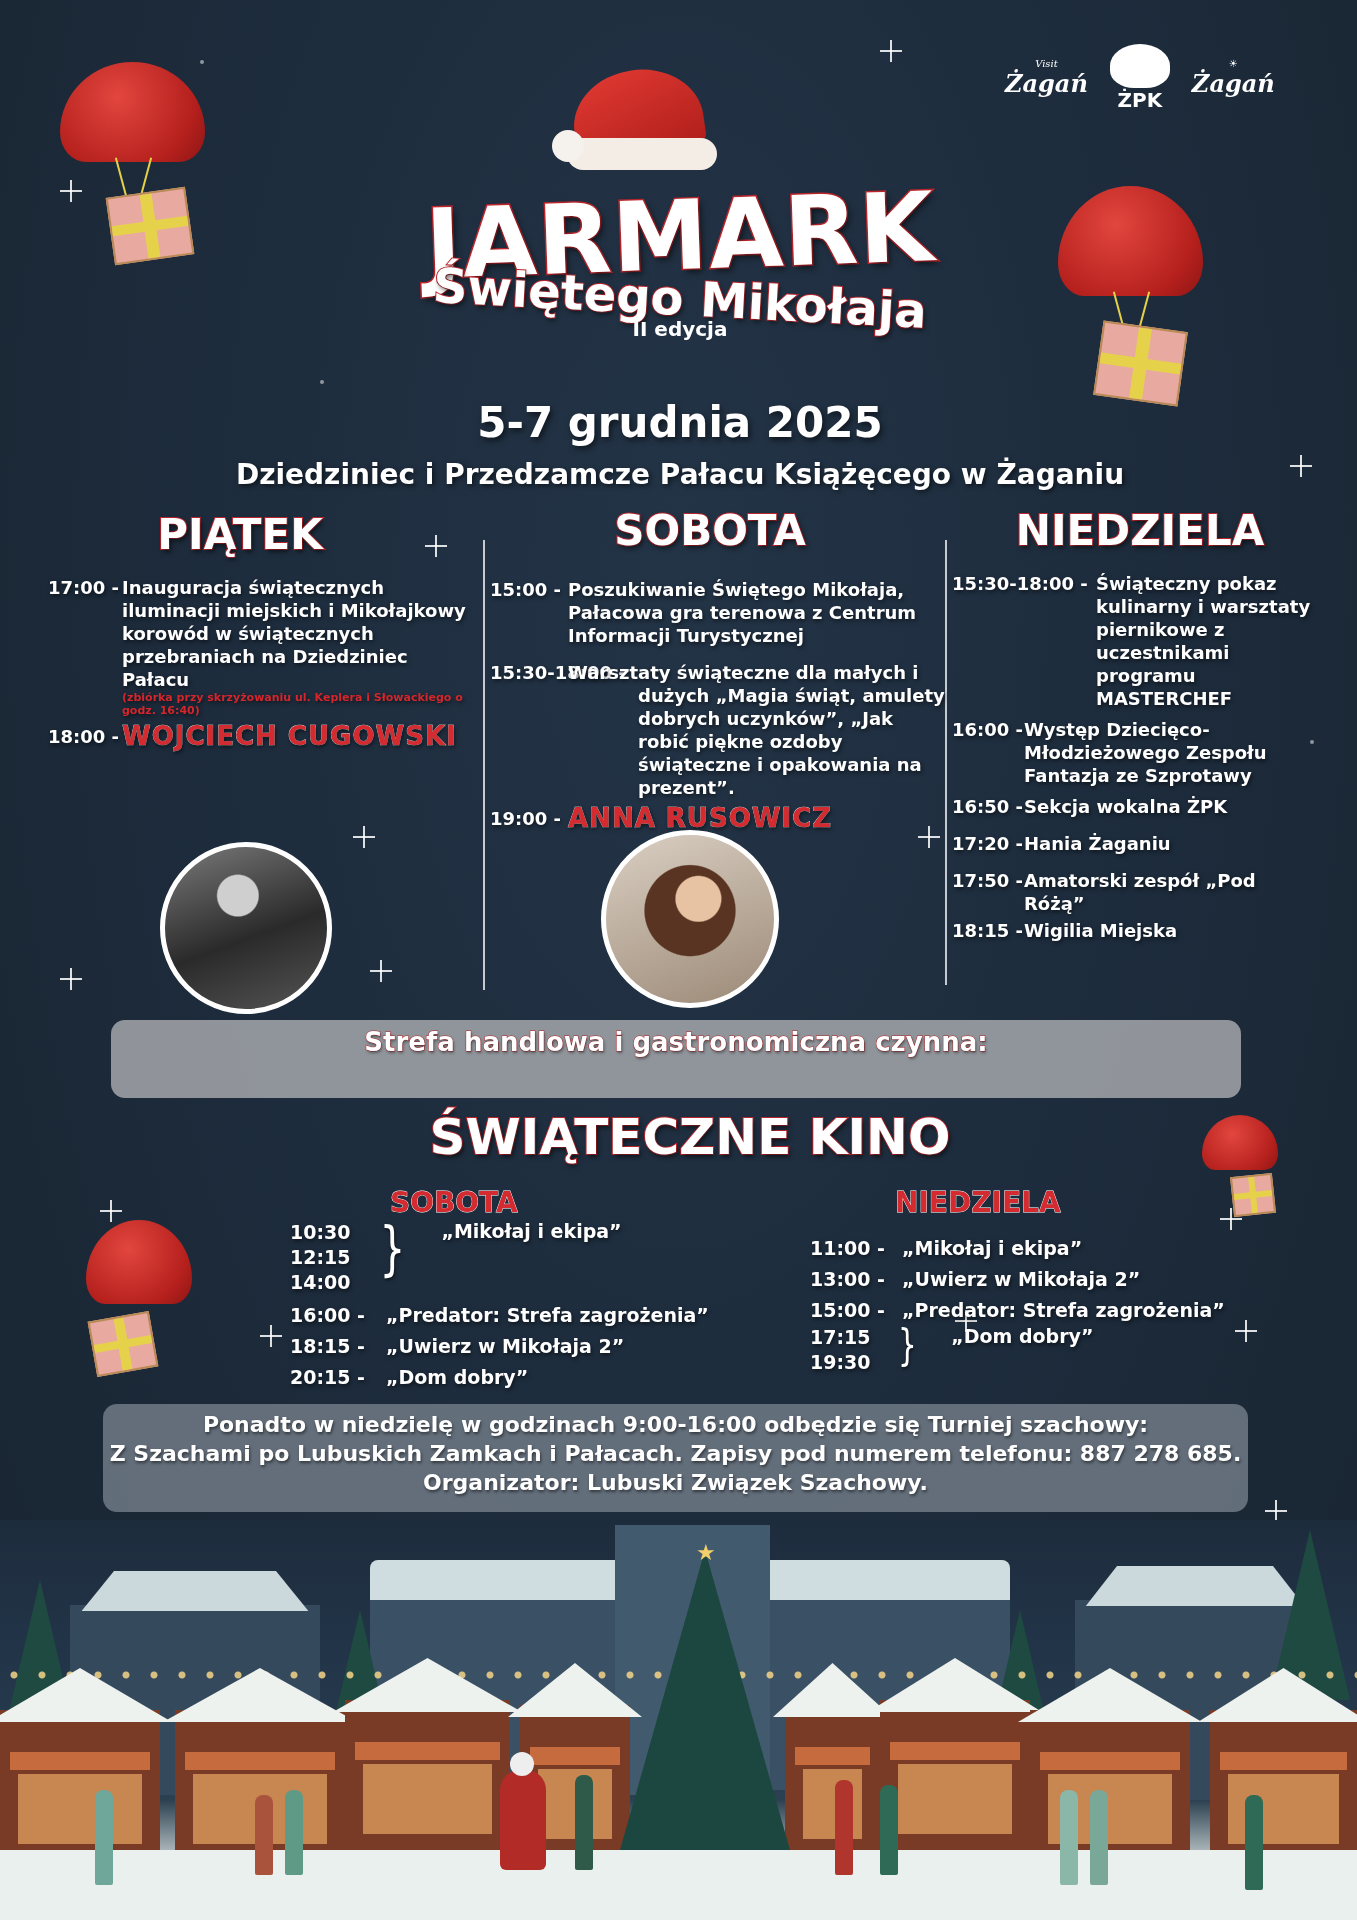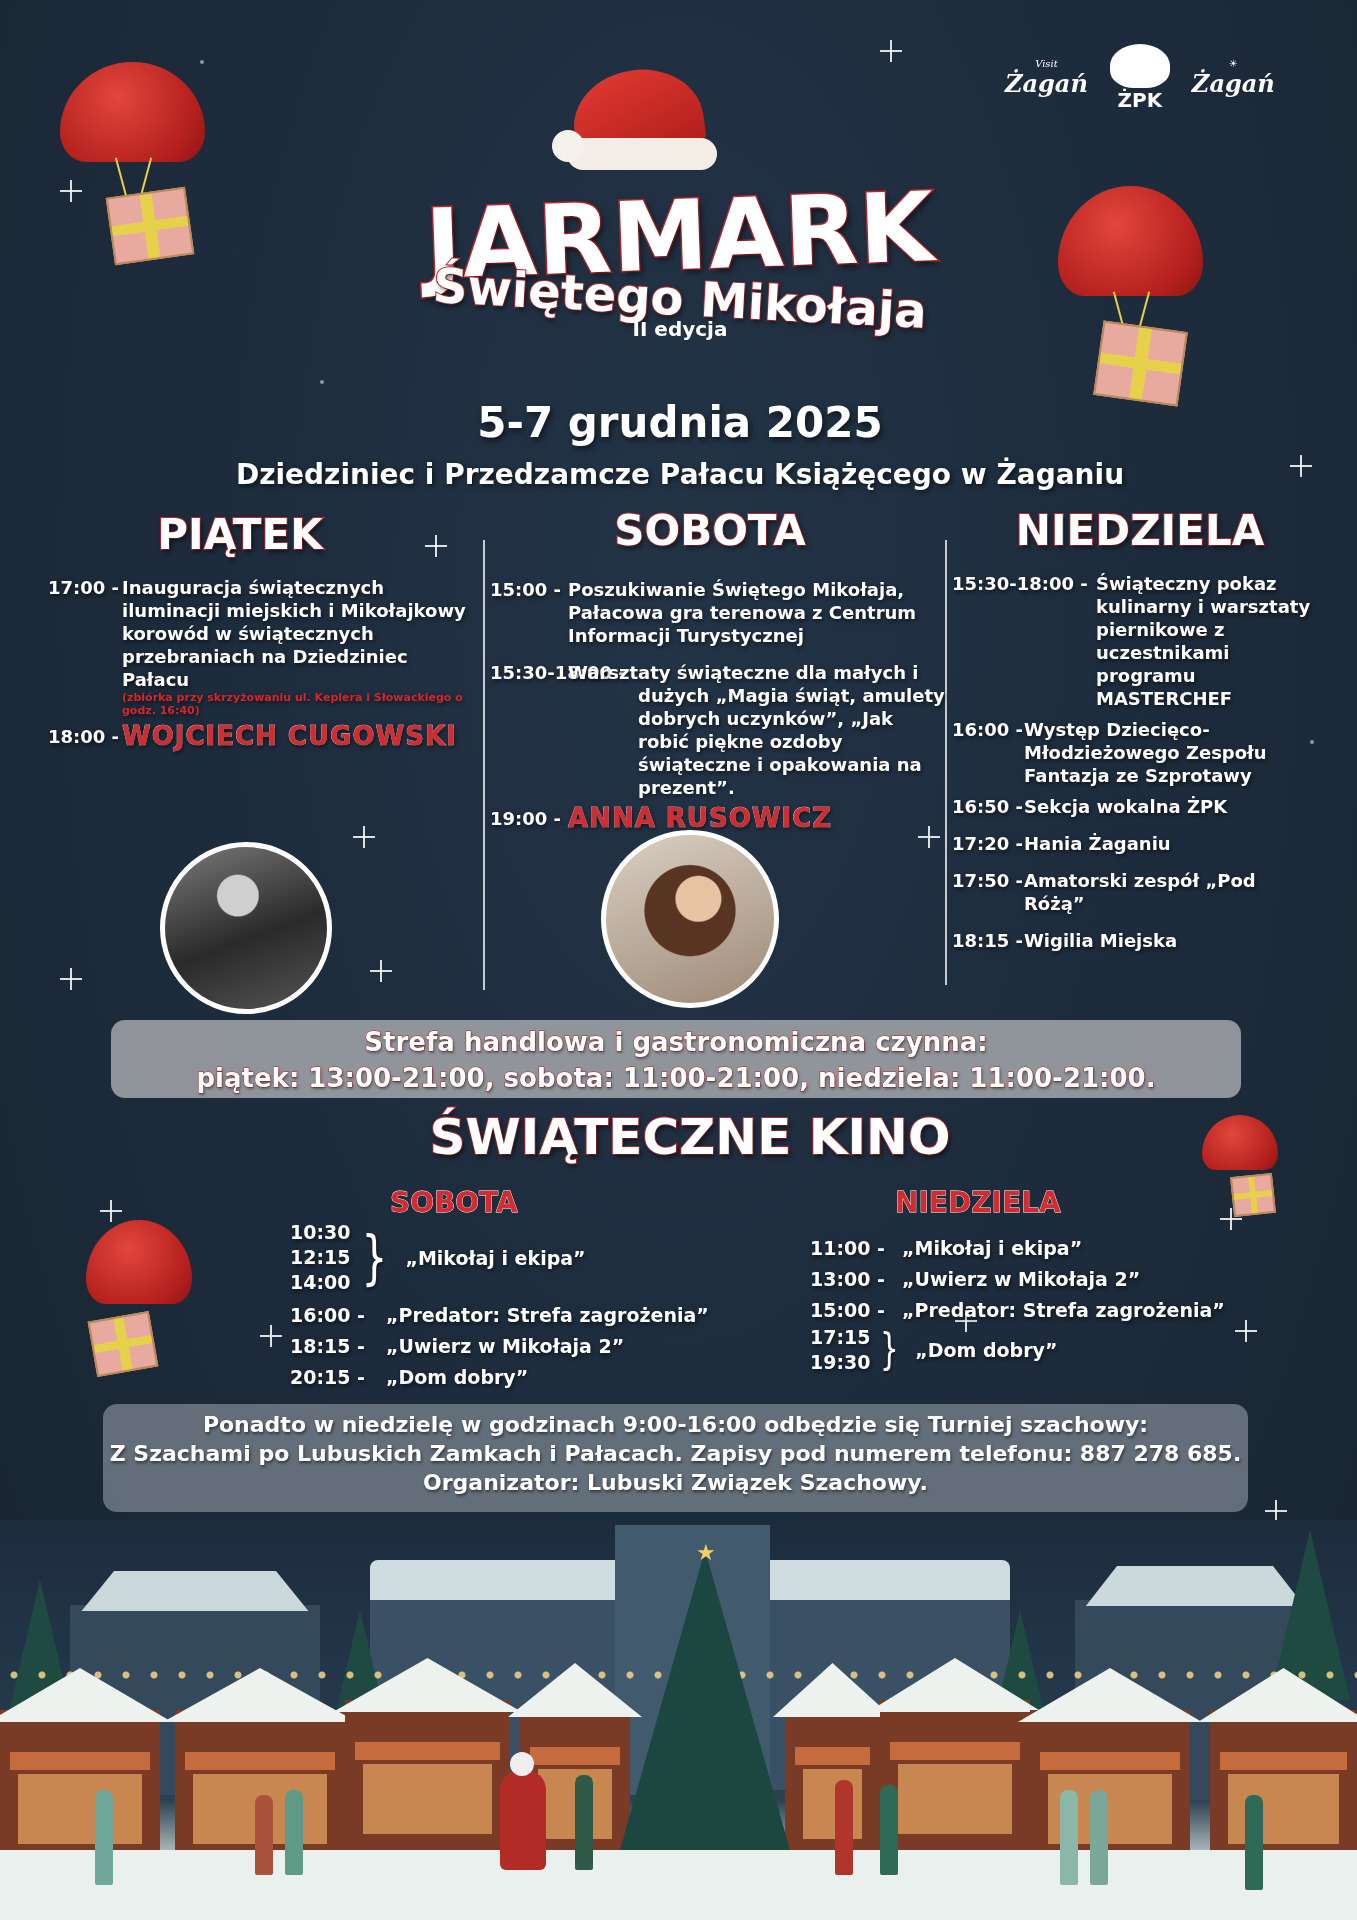--- a/index.html
+++ b/index.html
@@ -74,21 +74,21 @@
   .banner-hours { left: 111px; top: 1020px; width: 1130px; height: 78px; padding-top: 4px; }
   .banner-hours .row { font-weight: bold; font-size: 26px; line-height: 36px; color: #fff; -webkit-text-stroke: 1px #b8272c; paint-order: stroke fill; text-shadow: 1px 2px 3px rgba(0,0,0,0.4); }
   .banner-chess { left: 103px; top: 1404px; width: 1145px; height: 108px; background: rgba(112,122,134,0.85); padding-top: 6px; }
   .banner-chess .row { font-weight: bold; font-size: 22px; line-height: 29px; color: #fff; text-shadow: 1px 2px 3px rgba(0,0,0,0.5); }
 
   .kino-title { position: absolute; left: 420px; top: 1108px; width: 540px; text-align: center; font-weight: bold; font-size: 50px; color: #fff; -webkit-text-stroke: 2px #c1272d; paint-order: stroke fill; text-shadow: 2px 3px 5px rgba(0,0,0,0.55); }
   .kino-day { position: absolute; font-weight: bold; font-size: 28px; color: #d42b30; -webkit-text-stroke: 0.8px #fff; paint-order: stroke fill; }
   .kino-list { position: absolute; font-weight: bold; font-size: 19px; text-shadow: 1px 2px 4px rgba(0,0,0,0.6); }
   .kino-row { display: flex; align-items: center; height: 31px; }
   .kino-row .t { width: 96px; }
-  .kino-group { display: flex; align-items: center; margin-bottom: 4px; }
+  .kino-group { display: flex; margin-bottom: 4px; gap: 18px; }
   .kino-group .times { line-height: 25px; }
   .kino-group .brace { font-size: 58px; font-weight: normal; line-height: 1; margin: 0 12px 0 6px; transform: scaleX(0.7); }
   .kino-group.small .brace { font-size: 42px; }
 
   
   .scene { position: absolute; left: 0; top: 1520px; width: 1357px; height: 400px; overflow: hidden;
     background: linear-gradient(#1d2c3d 0%, #23364a 40%, #2b4050 70%, #dfe6e4 88%, #eef3f1 100%); }
   .palace { position: absolute; left: 370px; top: 60px; width: 640px; height: 210px; background: #3a5064; }
   .palace-tower { position: absolute; left: 615px; top: 5px; width: 155px; height: 270px; background: #425a6e; }
   .palace-roof { position: absolute; left: 370px; top: 40px; width: 640px; height: 40px; background: #cfdde0; border-radius: 8px 8px 0 0; }
@@ -230,35 +230,34 @@
       <span class="d" data-name="event-text">Występ Dziecięco-Młodzieżowego Zespołu Fantazja ze Szprotawy</span>
     </div>
     <div class="ev" style="margin-bottom:14px" data-name="schedule-item">
       <span class="t" style="width:72px" data-name="event-time">16:50 -</span>
       <span class="d" data-name="event-text">Sekcja wokalna ŻPK</span>
     </div>
     <div class="ev" style="margin-bottom:14px" data-name="schedule-item">
       <span class="t" style="width:72px" data-name="event-time">17:20 -</span>
       <span class="d" data-name="event-text">Hania Żaganiu</span>
     </div>
-    <div class="ev" style="margin-bottom:14px" data-name="schedule-item">
+    <div class="ev" style="margin-bottom:4px" data-name="schedule-item">
       <span class="t" style="width:72px" data-name="event-time">17:50 -</span>
       <span class="d" data-name="event-text">Amatorski zespół „Pod Różą”</span>
     </div>
     <div class="ev" data-name="schedule-item">
       <span class="t" style="width:72px" data-name="event-time">18:15 -</span>
       <span class="d" data-name="event-text">Wigilia Miejska</span>
     </div>
   </div>
 
   <style>.col[data-name="sunday-schedule"] .ev:first-child .t{position:absolute} .col[data-name="sunday-schedule"] .ev:first-child .d{padding-left:0;text-indent:0;margin-left:72px;padding-top:0} .col[data-name="sunday-schedule"] .ev:first-child{position:relative}</style>
 
   <div class="banner banner-hours" data-name="trade-zone-banner">
     <div class="row" data-name="trade-zone-title">Strefa handlowa i gastronomiczna czynna:</div>
-    <div class="row" data-name="trade-zone-hours">piątek: 13:00-21:00, sobota: 11:00-21:00, niedziela: 11:00-21:00.</div>
   </div>
 
   <div class="kino-title" data-name="cinema-title">ŚWIĄTECZNE KINO</div>
   <div class="kino-day" style="left:390px;top:1186px" data-name="cinema-day-saturday">SOBOTA</div>
   <div class="kino-day" style="left:895px;top:1186px" data-name="cinema-day-sunday">NIEDZIELA</div>
 
   <div class="kino-list" style="left:290px;top:1220px" data-name="cinema-saturday-list">
     <div class="kino-group" data-name="screening-group">
       <div class="times" data-name="screening-times">
         <div data-name="screening-time">10:30</div>

